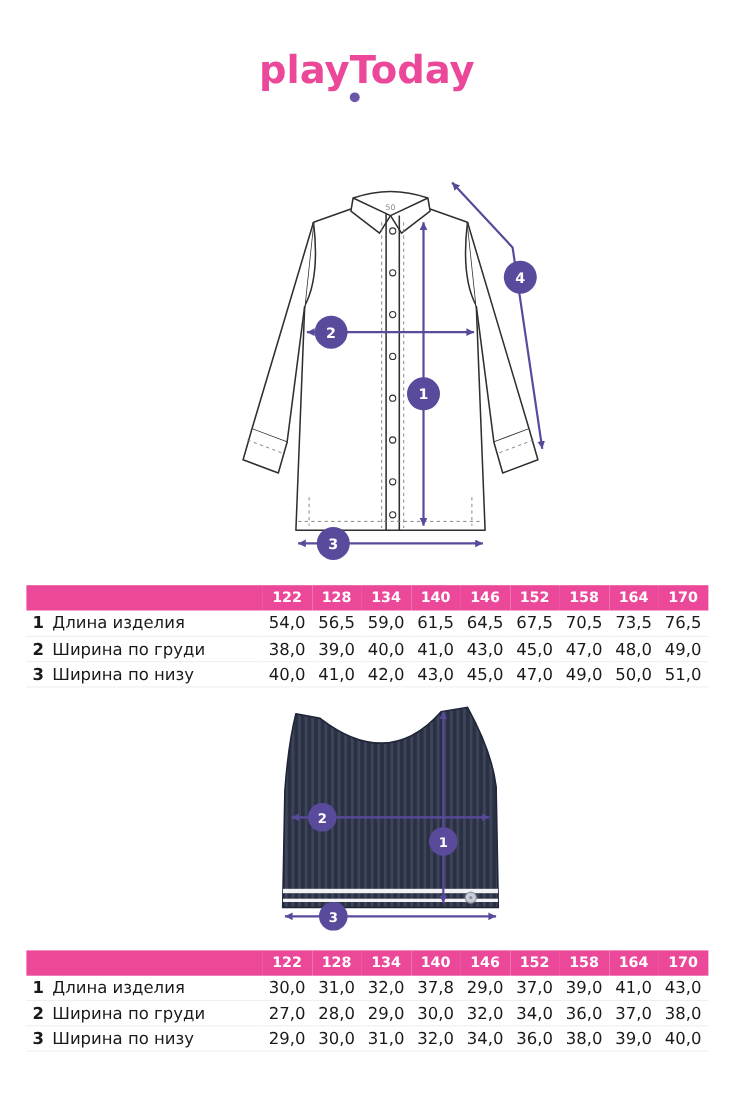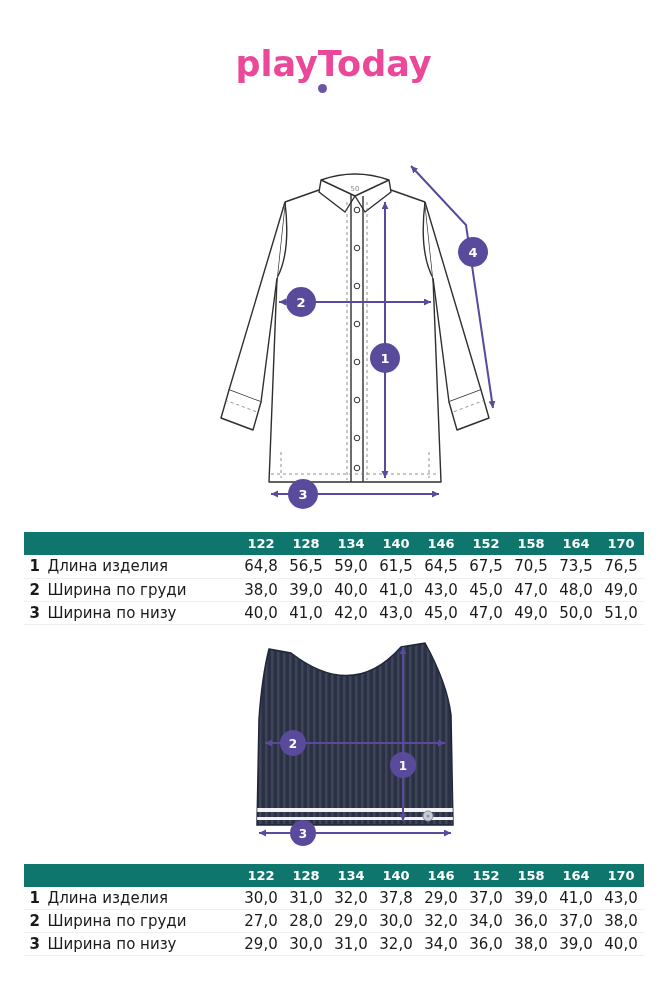--- a/index.html
+++ b/index.html
@@ -14,21 +14,21 @@
   .logo-dot { position:absolute; left:calc(44% - 4px); bottom:-9px; width:9px; height:9px; border-radius:50%; background:#6a55a8; }
 
   
   .figure { text-align:center;margin-left:43px; }
   .figure-shirt { margin-top:40px; }
   .figure-top { margin-top:12px; }
   svg { display:inline-block; }
 
   
   table.size-table { border-collapse:collapse; width:620px; margin:8px auto 0 auto; table-layout:fixed; }
-  .size-table thead th { background:#0f766e; color:#fff; font-size:13px; font-weight:bold; height:23px; text-align:center; }
+  .size-table thead th { background:#ec4899; color:#fff; font-size:13px; font-weight:bold; height:23px; text-align:center; }
   .size-table th.label-col, .size-table td.label-col { width:215px; }
   .size-table td { font-size:15px; height:23px; text-align:center; border-bottom:1px solid #efefef; color:#1a1a1a; }
   .size-table td.label-col { text-align:left; padding-left:6px; }
   .size-table td.label-col b { display:inline-block; width:18px; font-weight:bold; }
 </style>
 </head>
 <body>
 
 <div class="page">
 
@@ -118,21 +118,21 @@
           <th>146</th>
           <th>152</th>
           <th>158</th>
           <th>164</th>
           <th>170</th>
         </tr>
       </thead>
     <tbody>
         <tr>
           <td class="label-col"><b>1</b><span>Длина изделия</span></td>
-          <td>64,8</td>
+          <td>54,0</td>
           <td>56,5</td>
           <td>59,0</td>
           <td>61,5</td>
           <td>64,5</td>
           <td>67,5</td>
           <td>70,5</td>
           <td>73,5</td>
           <td>76,5</td>
         </tr>
         <tr>

